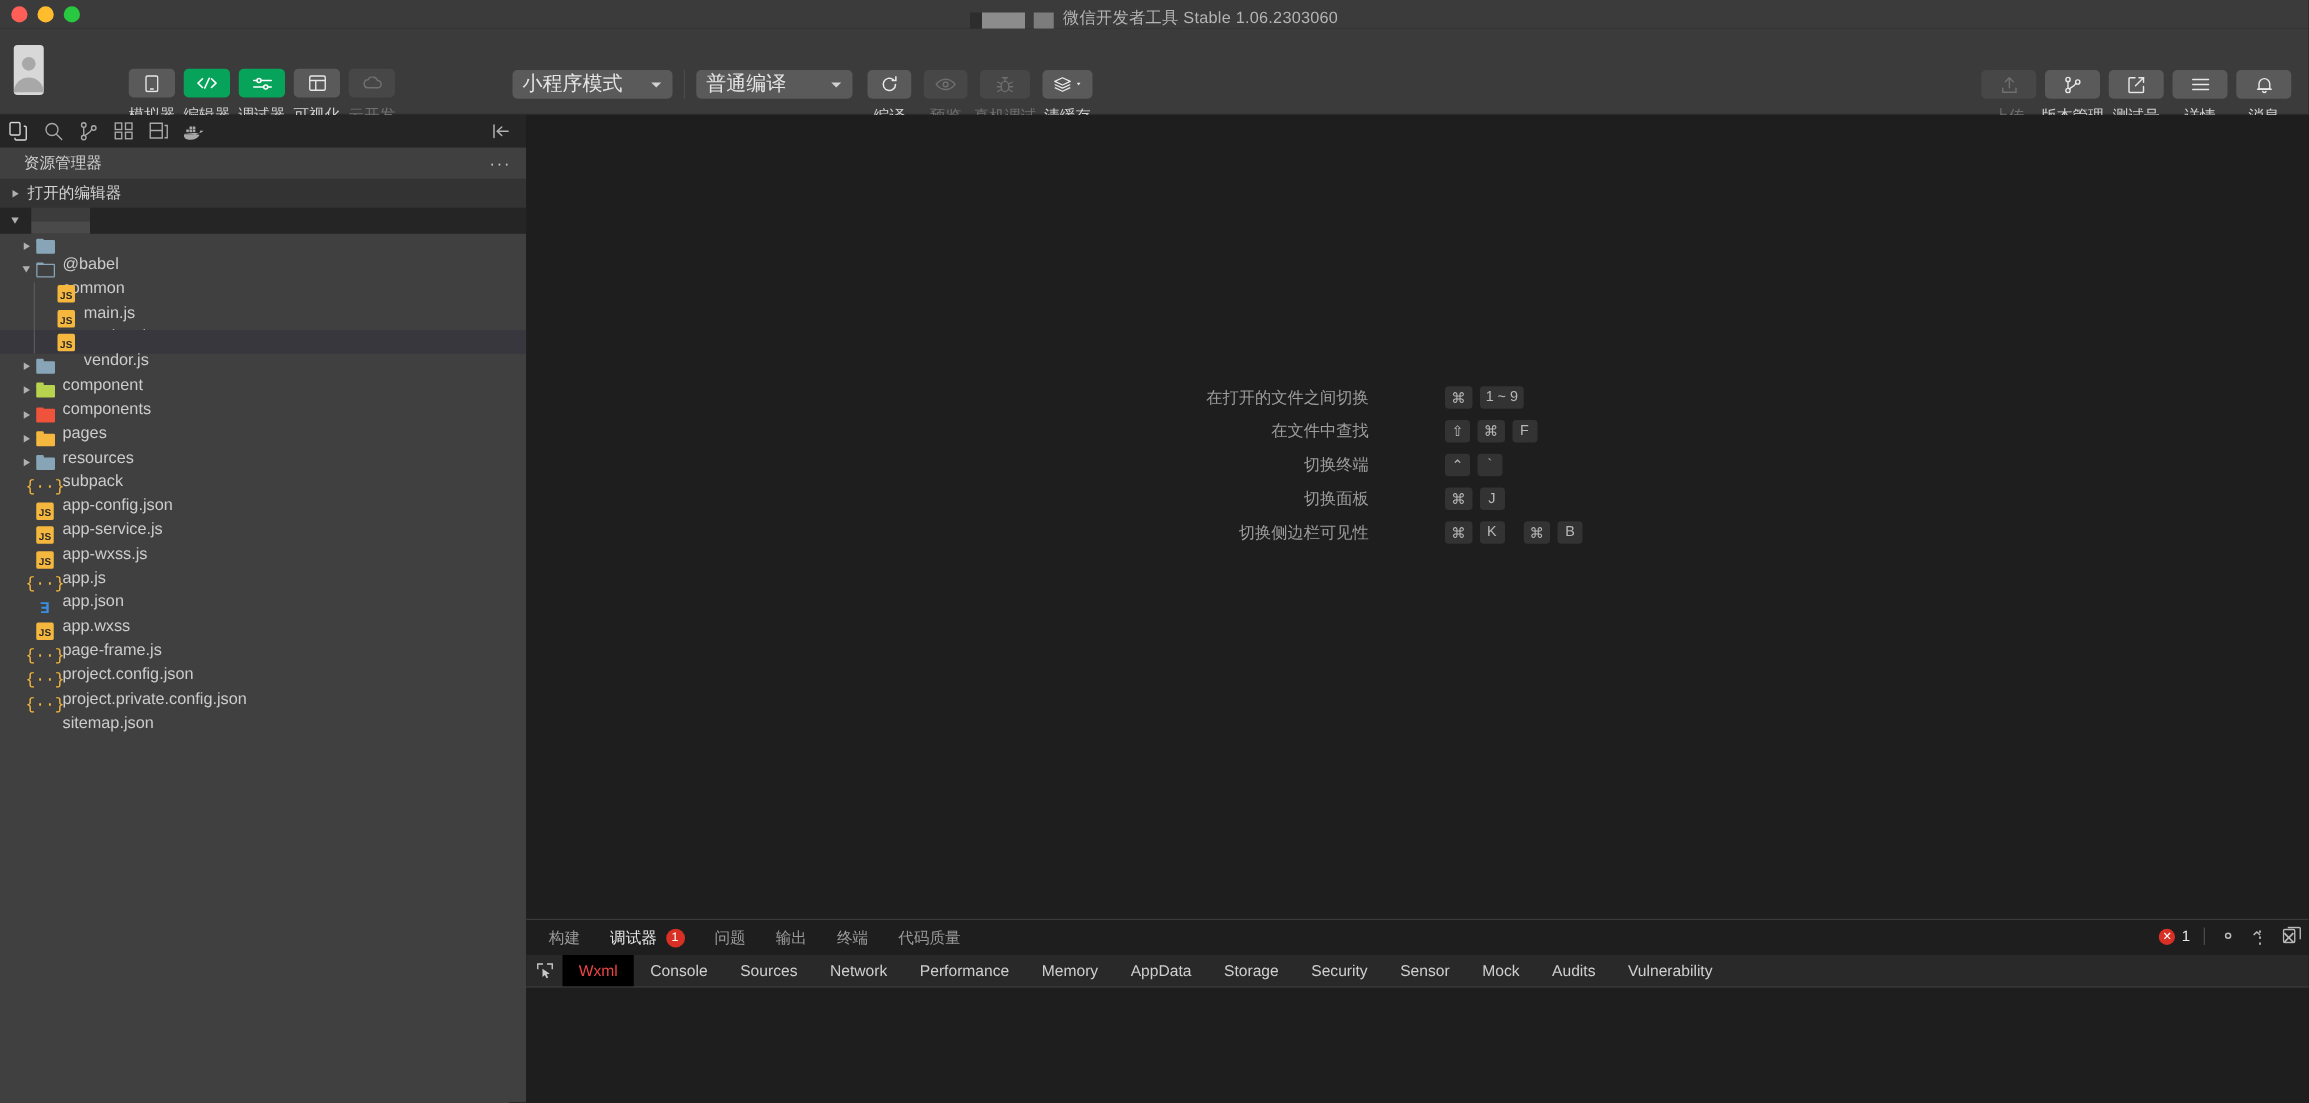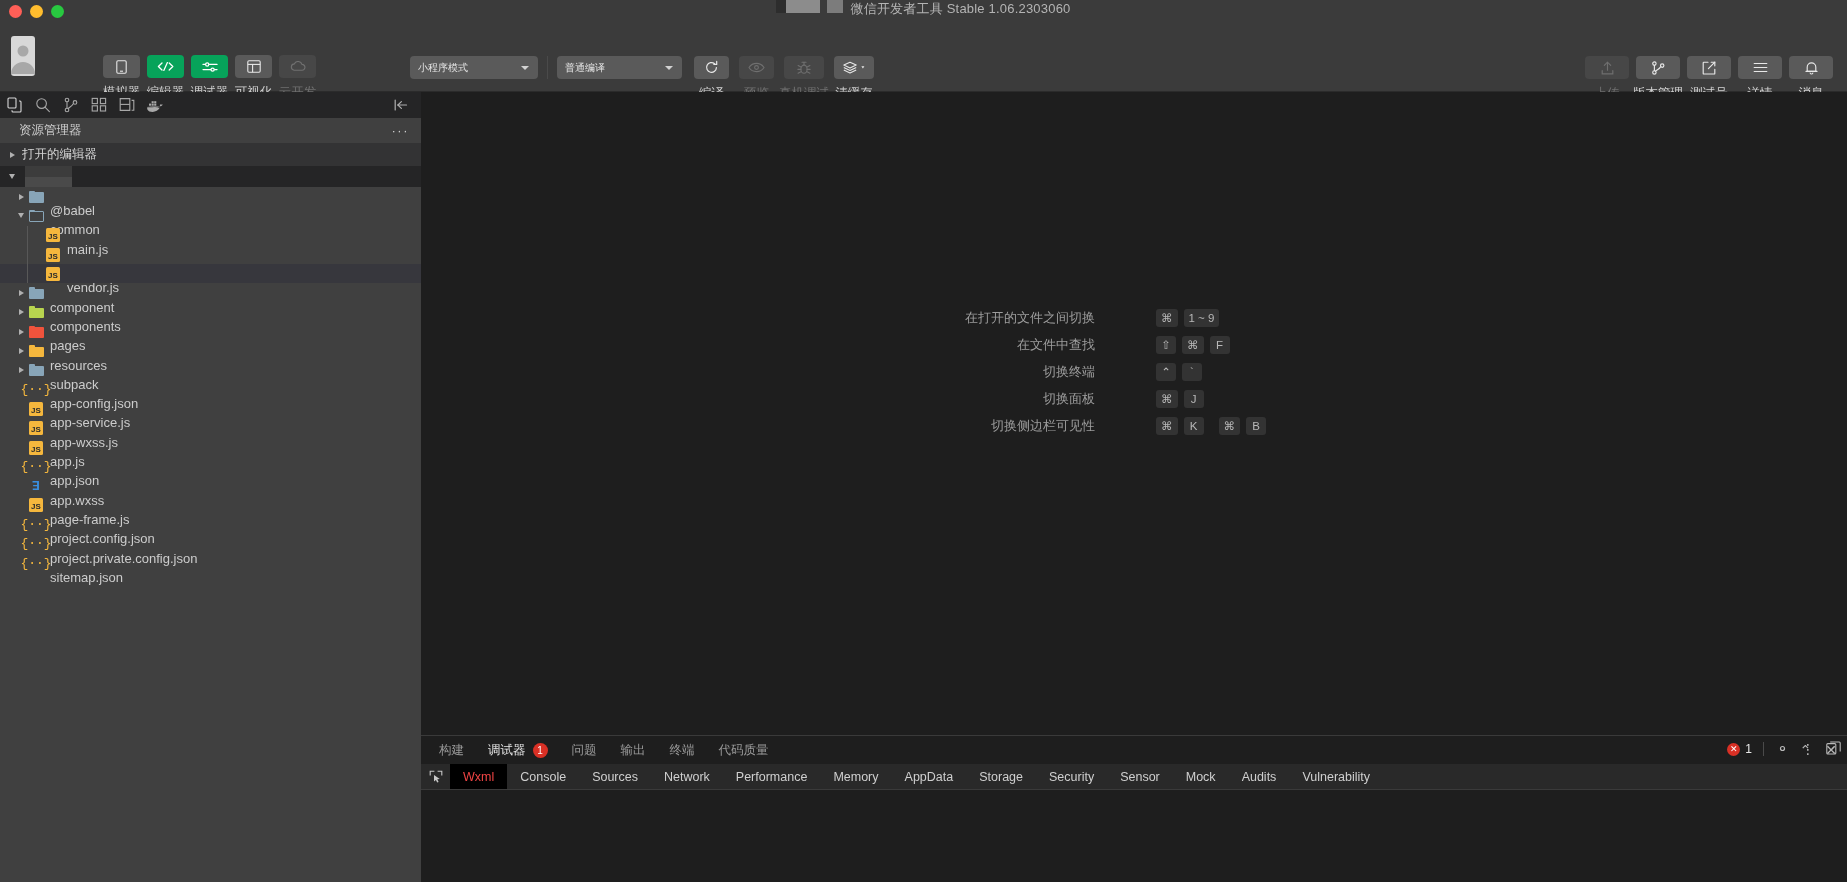--- a/index.html
+++ b/index.html
@@ -18,21 +18,21 @@
     background: #3b3b3b;
     display: flex; align-items: center;
   }
   .traffic { display: flex; gap: 8px; padding-left: 9px; }
   .tl { width: 13px; height: 13px; border-radius: 50%; }
   .tl.red { background: #ff5f57; }
   .tl.yellow { background: #ffbd2e; }
   .tl.green { background: #28c840; }
   .title-center {
     position: absolute; left: 0; right: 0; top: 0; height: 23px;
-    display: flex; align-items: flex-start; justify-content: center; gap: 7px;
+    display: flex; align-items: flex-end; justify-content: center; gap: 7px;
     pointer-events: none;
   }
   .title-chip1 { width: 44px; height: 13px; background: linear-gradient(90deg,#2d2d2d 0%, #2d2d2d 22%, #8c8c8c 22%, #8c8c8c 100%); }
   .title-chip2 { width: 16px; height: 13px; background: #7c7c7c; }
   .title-text { font-size: 13px; color: #b4b4b4; letter-spacing: .2px; }
 
   
   .toolbar {
     position: absolute; top: 23px; left: 0; right: 0; height: 69px;
     background: #3b3b3b;
@@ -63,21 +63,21 @@
 
   .left-group { left: 103px; top: 32px; }
 
   
   .mid-group { left: 410px; top: 33px; display: flex; align-items: flex-start; }
   .sel {
     height: 23px; border-radius: 4px; background: #5a5a5a;
     display: flex; align-items: center; padding: 0 8px;
     position: relative; cursor: pointer;
   }
-  .sel .sel-text { font-size: 10px; color: #e4e4e4; }
+  .sel .sel-text { font-size: 16px; color: #e4e4e4; }
   .sel .caret {
     position: absolute; right: 9px; top: 10px;
     width: 0; height: 0; border-left: 4px solid transparent;
     border-right: 4px solid transparent; border-top: 4px solid #d2d2d2;
   }
   .sel-mode { width: 128px; }
   .sel-divider { width: 1px; height: 23px; background: #4a4a4a; margin: 0 9px; }
   .sel-compile { width: 125px; }
 
   .compile-group { left: 694px; top: 33px; display: flex; }

